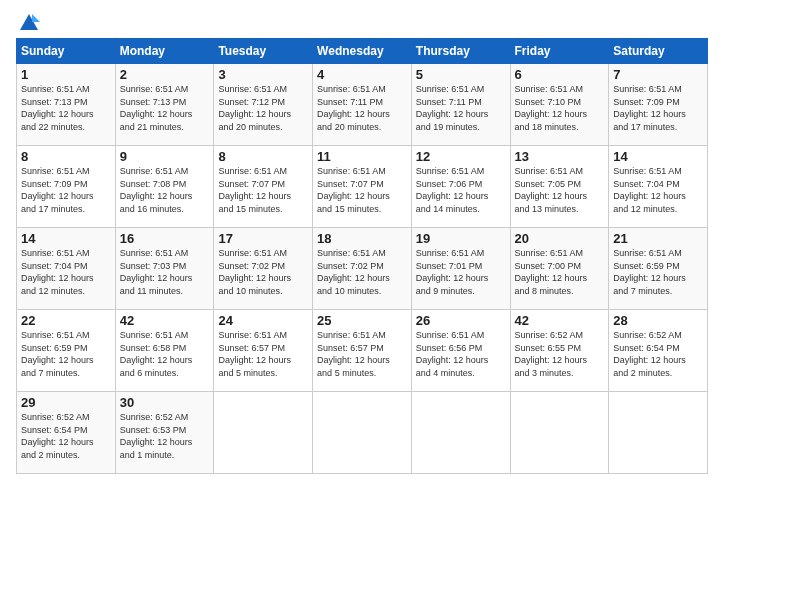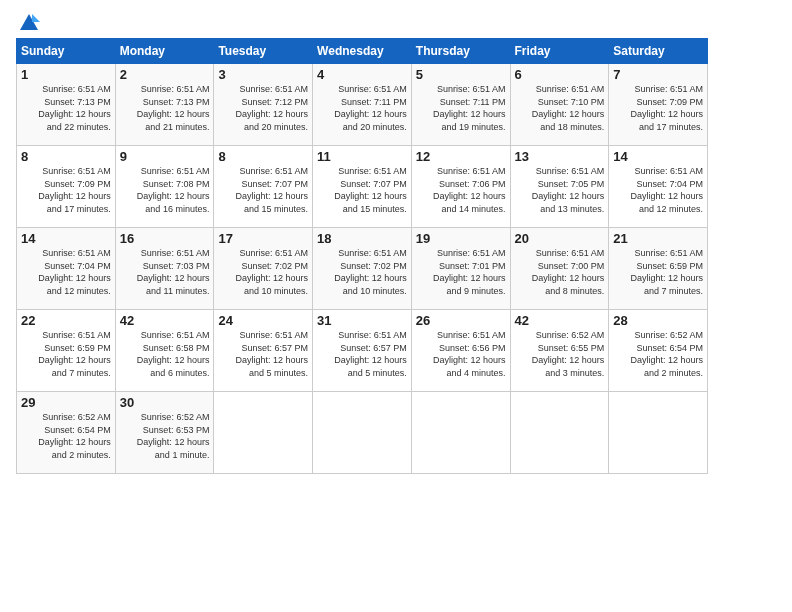--- a/index.html
+++ b/index.html
@@ -83,21 +83,20 @@
       font-size: 13px;
       font-weight: bold;
       color: #222;
       display: block;
       margin-bottom: 1px;
     }
     .day-info {
       font-size: 9px;
       line-height: 1.4;
       color: #333;
-      text-align: right;
     }
     .empty-cell {
       background: #fff !important;
     }
   </style>
 </head>
 <body>
 
 <div class="container">
   <div class="header-row">
@@ -301,21 +300,21 @@
 and 6 minutes.</div>
           </td>
           <td>
             <span class="day-num">24</span>
             <div class="day-info" style="white-space: pre-line;">Sunrise: 6:51 AM
 Sunset: 6:57 PM
 Daylight: 12 hours
 and 5 minutes.</div>
           </td>
           <td>
-            <span class="day-num">31</span>
+            <span class="day-num">25</span>
             <div class="day-info" style="white-space: pre-line;">Sunrise: 6:51 AM
 Sunset: 6:57 PM
 Daylight: 12 hours
 and 5 minutes.</div>
           </td>
           <td>
             <span class="day-num">26</span>
             <div class="day-info" style="white-space: pre-line;">Sunrise: 6:51 AM
 Sunset: 6:56 PM
 Daylight: 12 hours

